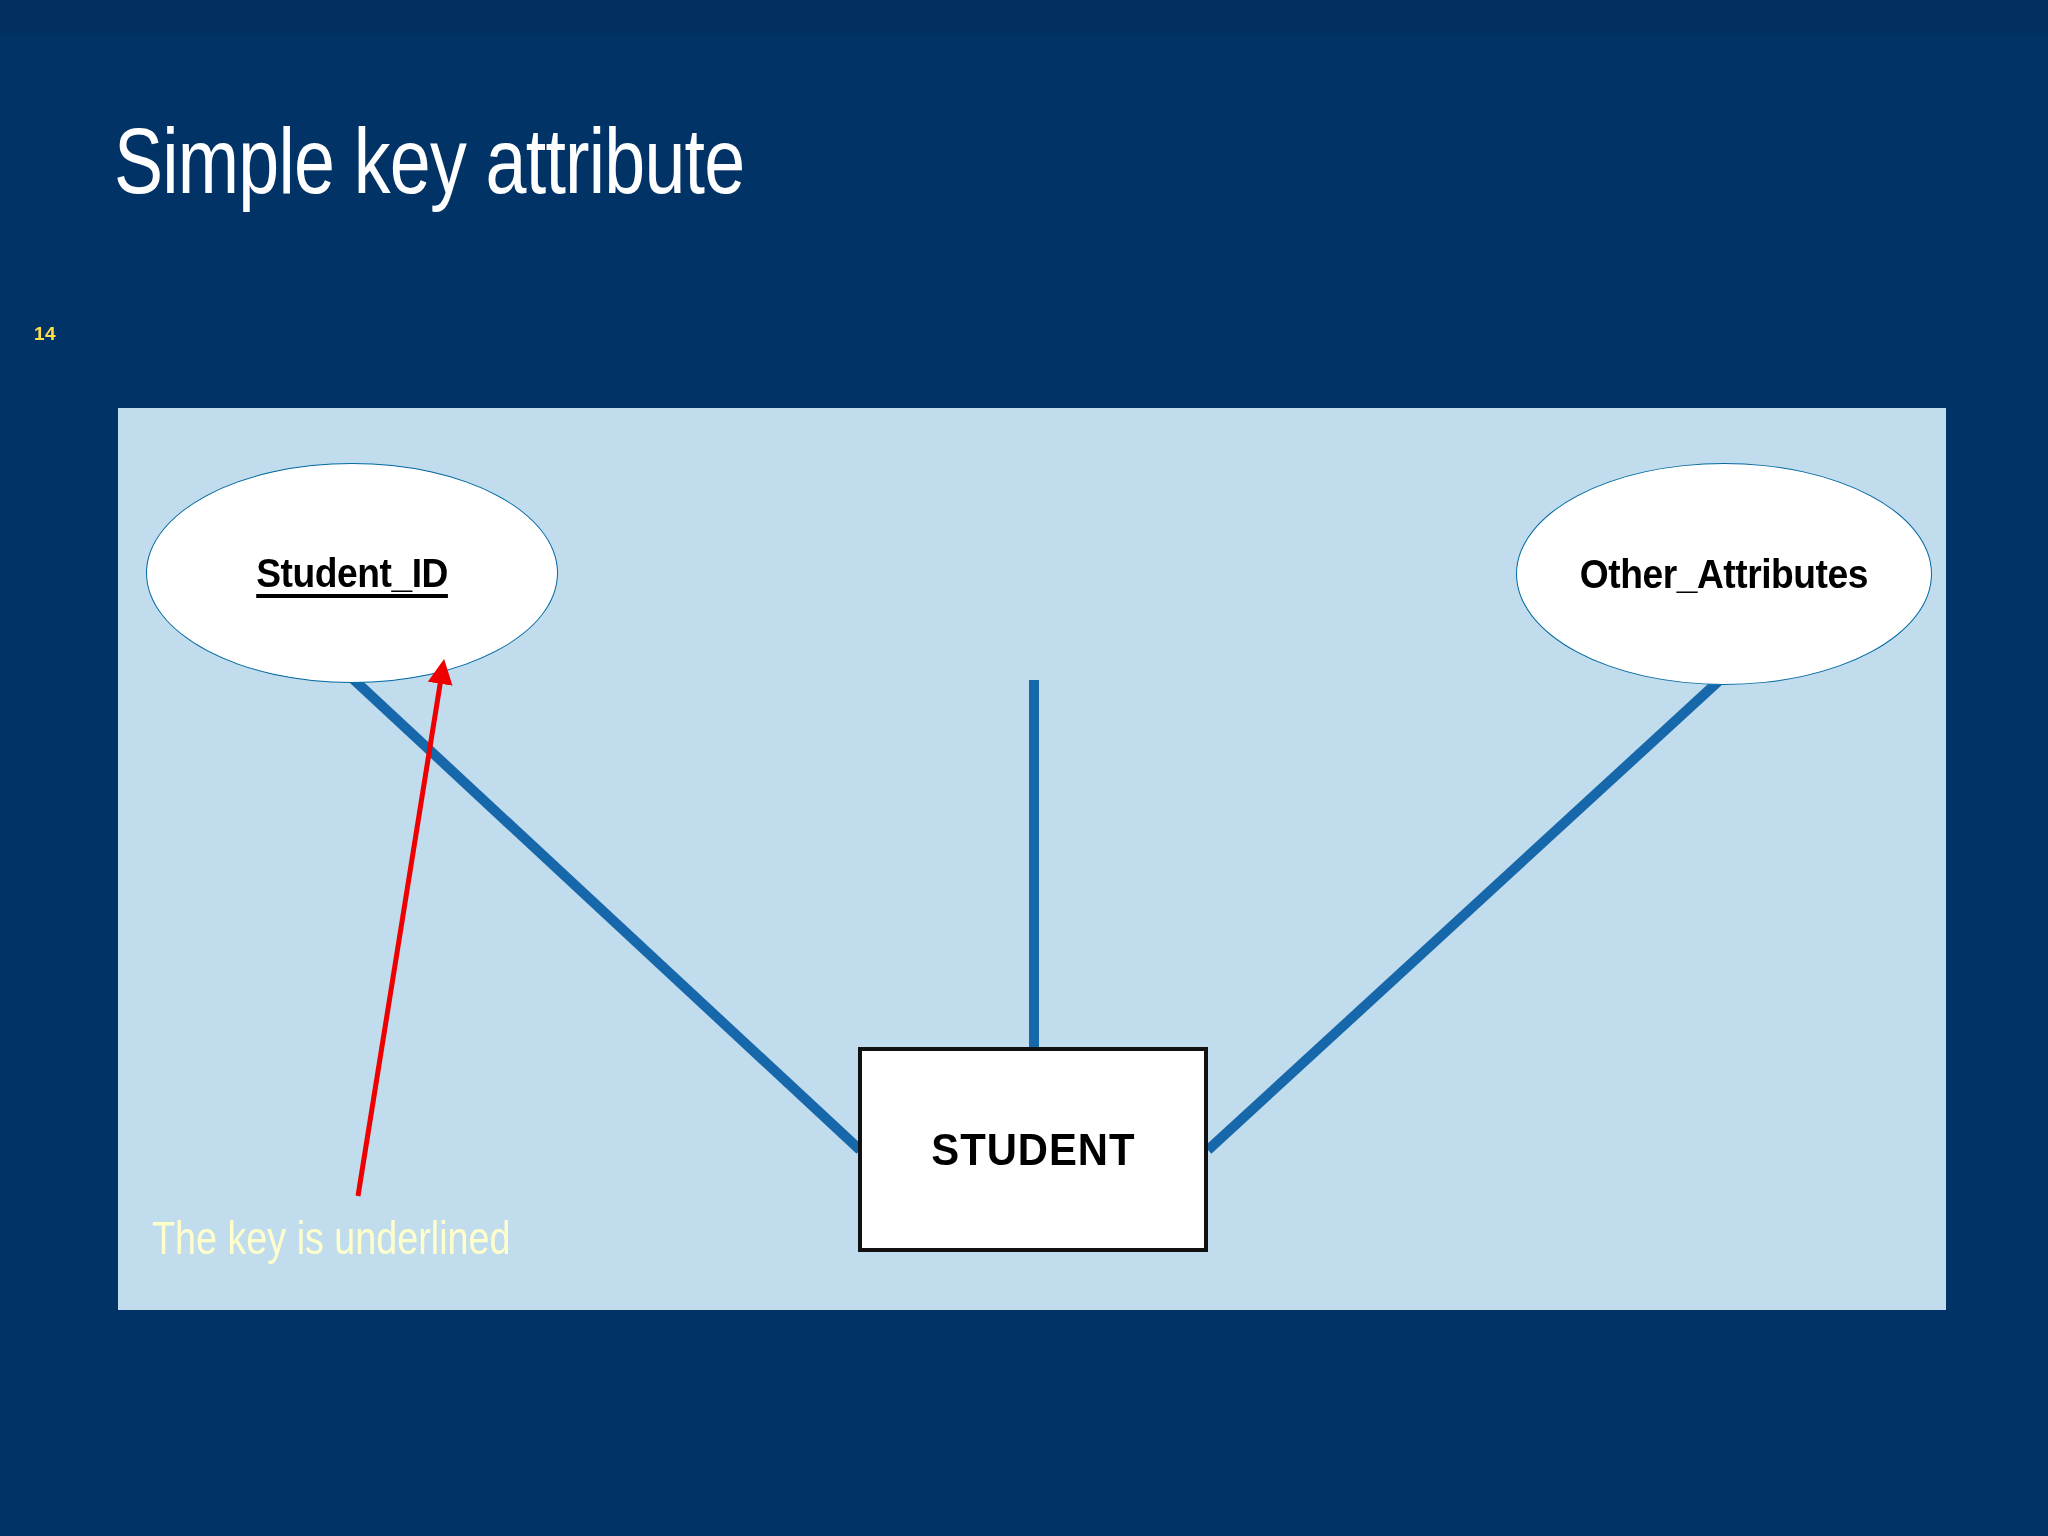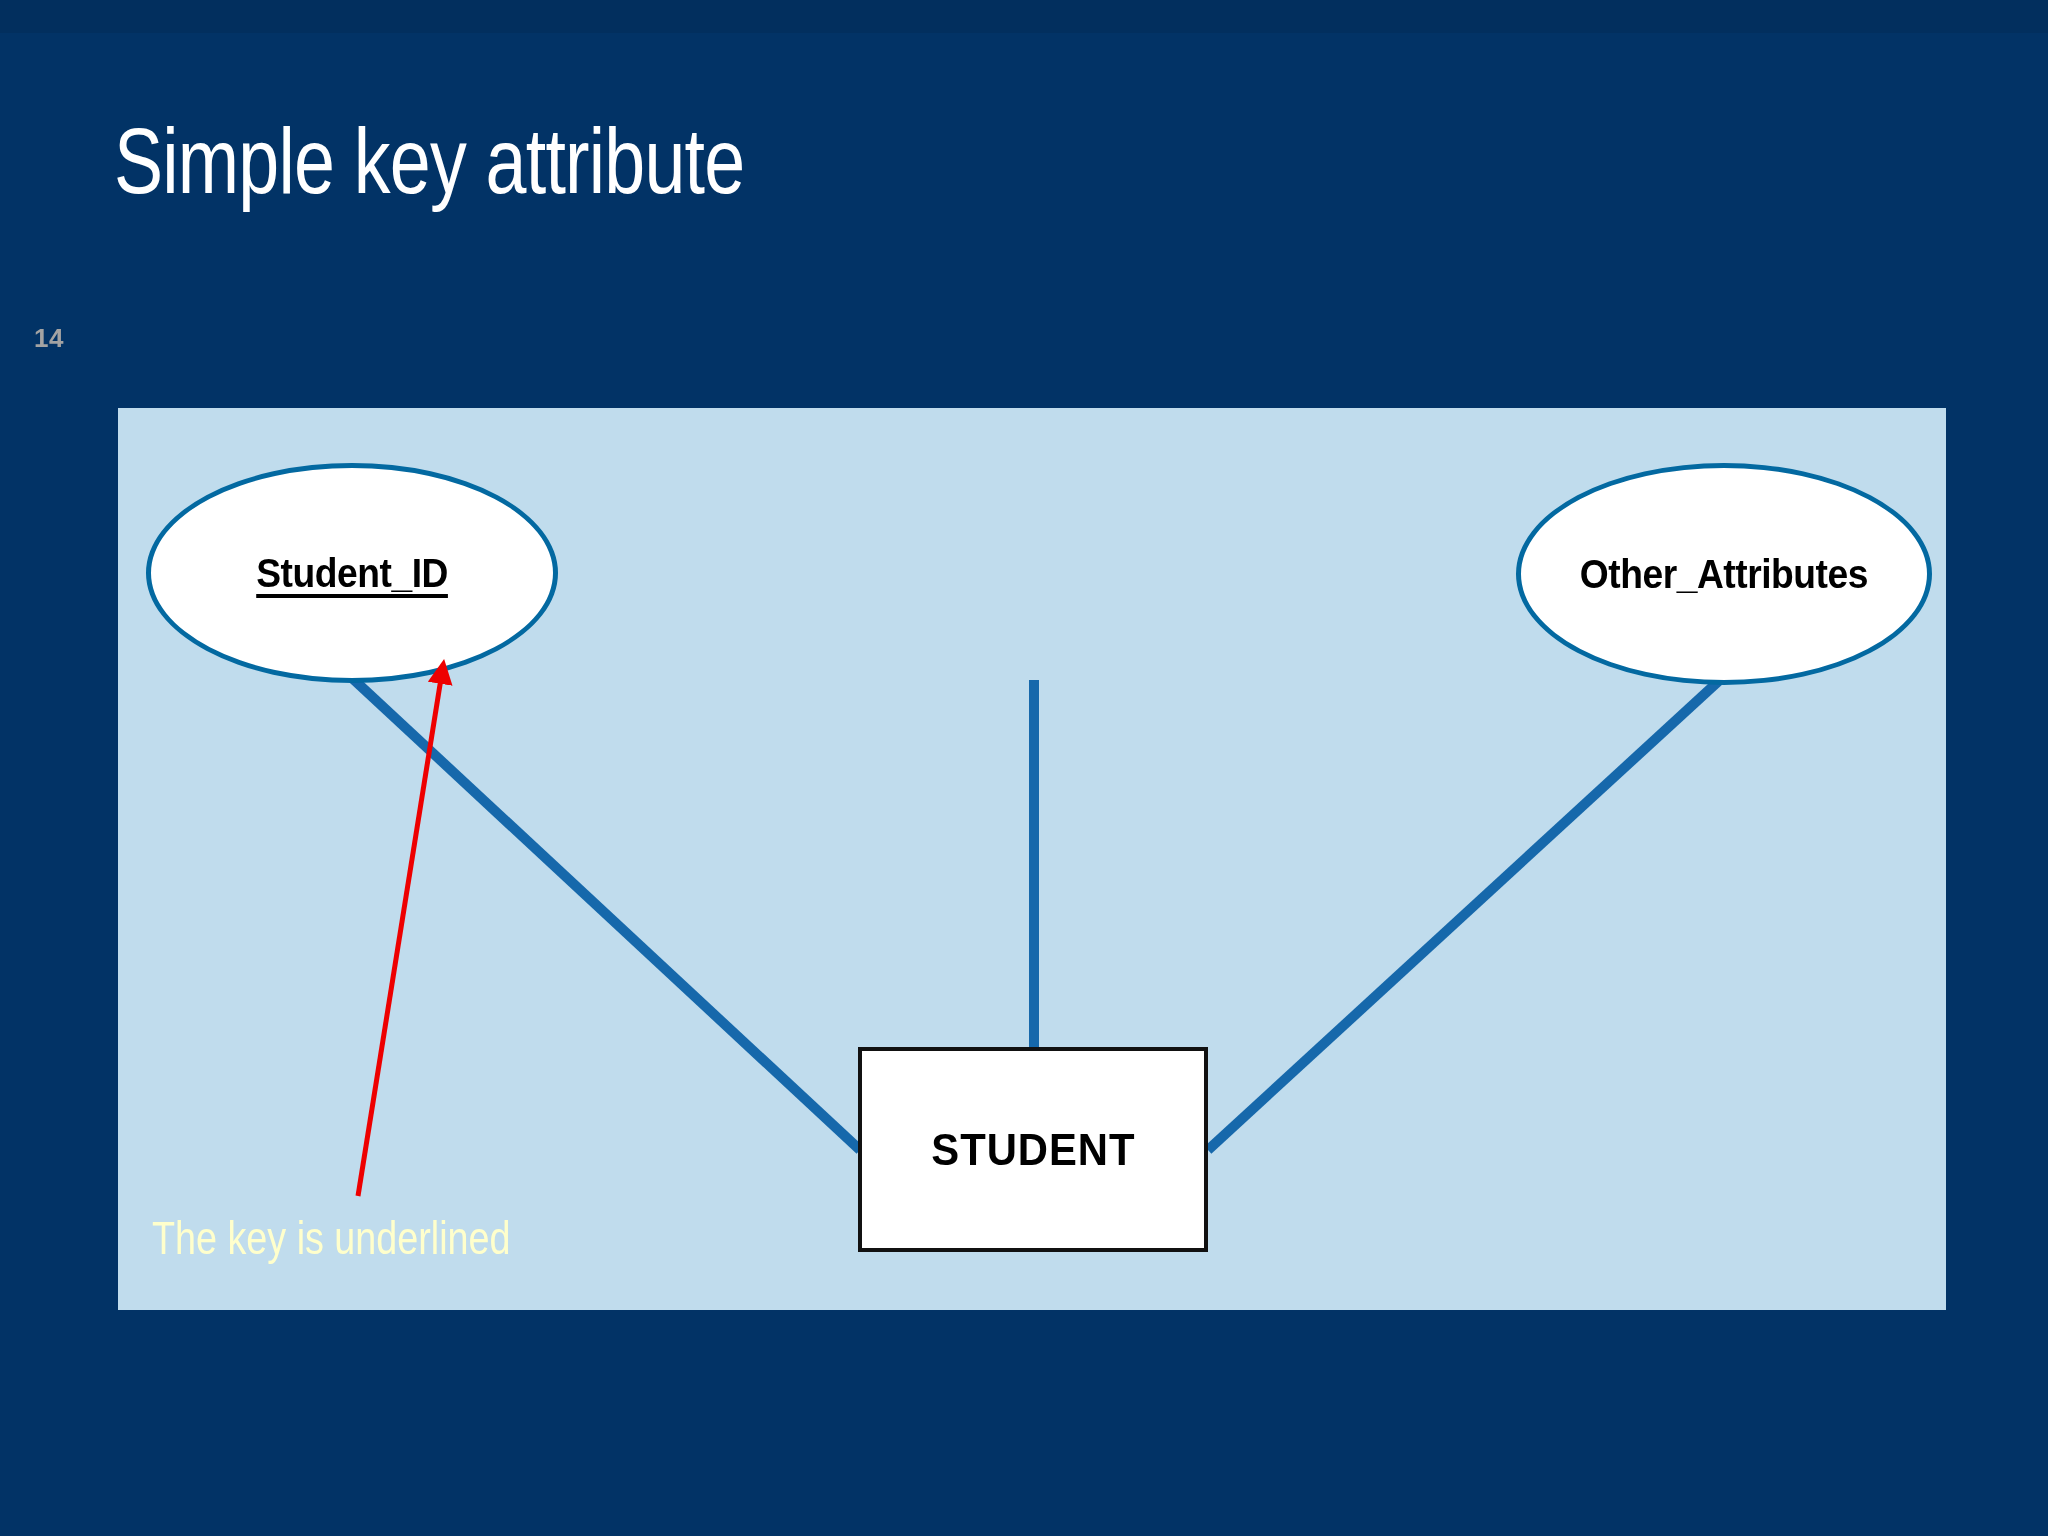--- a/index.html
+++ b/index.html
@@ -28,38 +28,38 @@
     letter-spacing: -1px;
     font-weight: 400;
     transform: scaleX(0.80);
     transform-origin: left top;
     white-space: nowrap;
   }
   #page-number {
     position: absolute;
     left: 34px;
     top: 290px;
-    color: #a3a3a3;
-    font-size: 26px;
+    color: #fde047;
+    font-size: 19px;
     font-weight: bold;
     font-family: "Liberation Sans", sans-serif;
     letter-spacing: 0.5px;
   }
   #diagram-panel {
     position: absolute;
     left: 118px;
     top: 375px;
     width: 1828px;
     height: 902px;
     background: #c0dced;
   }
   .er-ellipse {
     position: absolute;
     background: #ffffff;
-    border: 5px solid #0369a1;
+    border: 1px solid #0369a1;
     border-radius: 50%;
     box-sizing: border-box;
     display: flex;
     align-items: center;
     justify-content: center;
     z-index: 5;
   }
   .er-ellipse .lbl {
     color: #000000;
     font-family: "Liberation Sans", sans-serif;

